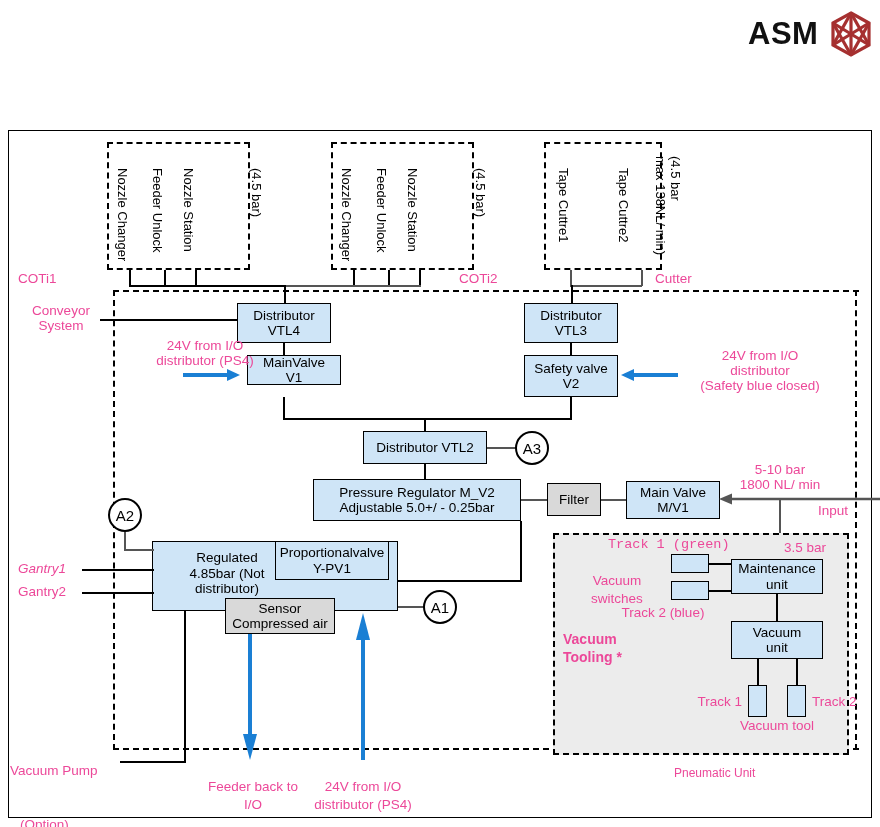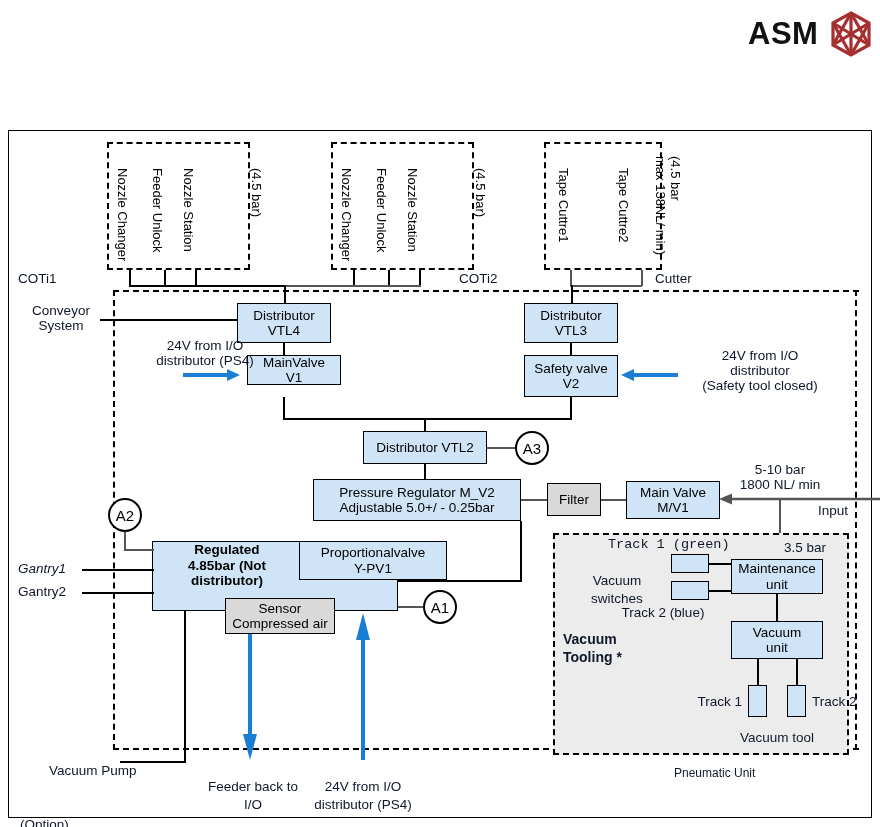--- a/index.html
+++ b/index.html
@@ -26,21 +26,21 @@
   
   #outer-frame {
     left: 8px; top: 130px;
     width: 864px; height: 688px;
     border: 1.5px solid #000000;
     box-sizing: border-box;
   }
 
   
   .txt {
-    font-size: 13.5px; color: #0f172a;
+    font-size: 13.5px; color: #ec4899;
     line-height: 15.5px; white-space: pre;
   }
   .txt.c { text-align: center; }
   .txt.r { text-align: right; }
 
   
   .vtxt {
     font-size: 13px; color: #000;
     white-space: nowrap;
     transform-origin: 0 0;
@@ -206,21 +206,21 @@
 <div class="abs vline blk" style="left:570px; top:343px; height:12px;"></div>
 <div class="abs box" style="left:524px; top:355px; width:94px; height:42px;">
   <div>
     <div>Safety valve</div>
     <div>V2</div>
   </div>
 </div>
 
 <div class="abs txt c" style="left:660px; top:348px; width:200px;">24V from I/O</div>
 <div class="abs txt c" style="left:660px; top:363px; width:200px;">distributor</div>
-<div class="abs txt c" style="left:660px; top:378px; width:200px;">(Safety tool closed)</div>
+<div class="abs txt c" style="left:660px; top:378px; width:200px;">(Safety blue closed)</div>
 <div class="abs" style="left:620px; top:368px;">
   <svg width="58" height="14" viewBox="0 0 58 14">
     <line x1="14" y1="7" x2="58" y2="7" stroke="#1a7fd4" stroke-width="4"></line>
     <polygon points="14,1 1,7 14,13" fill="#1a7fd4"></polygon>
   </svg>
 </div>
 
 <div class="abs vline blk" style="left:283px; top:397px; height:22px;"></div>
 <div class="abs vline blk" style="left:570px; top:397px; height:22px;"></div>
 <div class="abs hline blk" style="left:283px; top:418px; width:289px;"></div>
@@ -259,27 +259,27 @@
     <polygon points="14,1.5 1,7 14,12.5" fill="#555555"></polygon>
   </svg>
 </div>
 <div class="abs txt c" style="left:700px; top:462px; width:160px;">5-10 bar</div>
 <div class="abs txt c" style="left:700px; top:477px; width:160px;">1800 NL/ min</div>
 <div class="abs txt r" style="left:740px; top:503px; width:108px;">Input</div>
 
 <div class="abs vline thin" style="left:779px; top:499px; height:66px;"></div>
 
 <div class="abs box" style="left:152px; top:541px; width:246px; height:70px;">
-  <div style="position:absolute; left:14px; top:0; width:120px; font-weight:bold;">
+  <div style="position:absolute; left:14px; top:8px; width:120px; ">
     <div>Regulated</div>
     <div>4.85bar  (Not</div>
     <div>distributor)</div>
   </div>
 </div>
-<div class="abs box" style="left:275px; top:541px; width:148px; height:39px;margin-left:24px;">
+<div class="abs box" style="left:275px; top:541px; width:114px; height:39px;">
   <div>
     <div>Proportionalvalve</div>
     <div>Y-PV1</div>
   </div>
 </div>
 <div class="abs box gray" style="left:225px; top:598px; width:110px; height:36px;">
   <div>
     <div>Sensor</div>
     <div>Compressed air</div>
   </div>
@@ -295,21 +295,21 @@
 <div class="abs txt" style="left:18px; top:561px;font-style:italic;">Gantry1</div>
 <div class="abs hline blk" style="left:82px; top:569px; width:72px;"></div>
 <div class="abs txt" style="left:18px; top:584px;">Gantry2</div>
 <div class="abs hline blk" style="left:82px; top:592px; width:72px;"></div>
 
 <div class="abs vline blk" style="left:520px; top:521px; height:60px;"></div>
 <div class="abs hline blk" style="left:397px; top:580px; width:125px;"></div>
 
 <div class="abs vline blk" style="left:184px; top:611px; height:152px;"></div>
 <div class="abs hline blk" style="left:120px; top:761px; width:66px;"></div>
-<div class="abs txt" style="left:10px; top:763px;margin-left:39px;">Vacuum Pump</div>
+<div class="abs txt" style="left:10px; top:763px;">Vacuum Pump</div>
 <div class="abs txt" style="left:20px; top:781px;margin-top:36px;">(Option)</div>
 
 <div class="abs" style="left:240px; top:634px;">
   <svg width="20" height="126" viewBox="0 0 20 126">
     <line x1="10" y1="0" x2="10" y2="104" stroke="#1a7fd4" stroke-width="4"></line>
     <polygon points="3,100 17,100 10,126" fill="#1a7fd4"></polygon>
   </svg>
 </div>
 <div class="abs txt c" style="left:183px; top:779px; width:140px;">Feeder back to</div>
 <div class="abs txt c" style="left:183px; top:797px; width:140px;">I/O</div>
@@ -354,15 +354,15 @@
     <div>unit</div>
   </div>
 </div>
 <div class="abs vline blk" style="left:757px; top:659px; height:27px;"></div>
 <div class="abs vline blk" style="left:796px; top:659px; height:27px;"></div>
 
 <div class="abs box" style="left:748px; top:685px; width:19px; height:32px;"></div>
 <div class="abs box" style="left:787px; top:685px; width:19px; height:32px;"></div>
 <div class="abs txt r" style="left:680px; top:694px; width:62px;">Track 1</div>
 <div class="abs txt" style="left:812px; top:694px;">Track 2</div>
-<div class="abs txt c" style="left:717px; top:718px; width:120px;margin-top:12px;">Vacuum tool</div>
+<div class="abs txt c" style="left:717px; top:718px; width:120px;">Vacuum tool</div>
 
 <div class="abs txt" style="left:674px; top:766px; font-size:12px;">Pneumatic Unit</div>
 
 </body></html>

